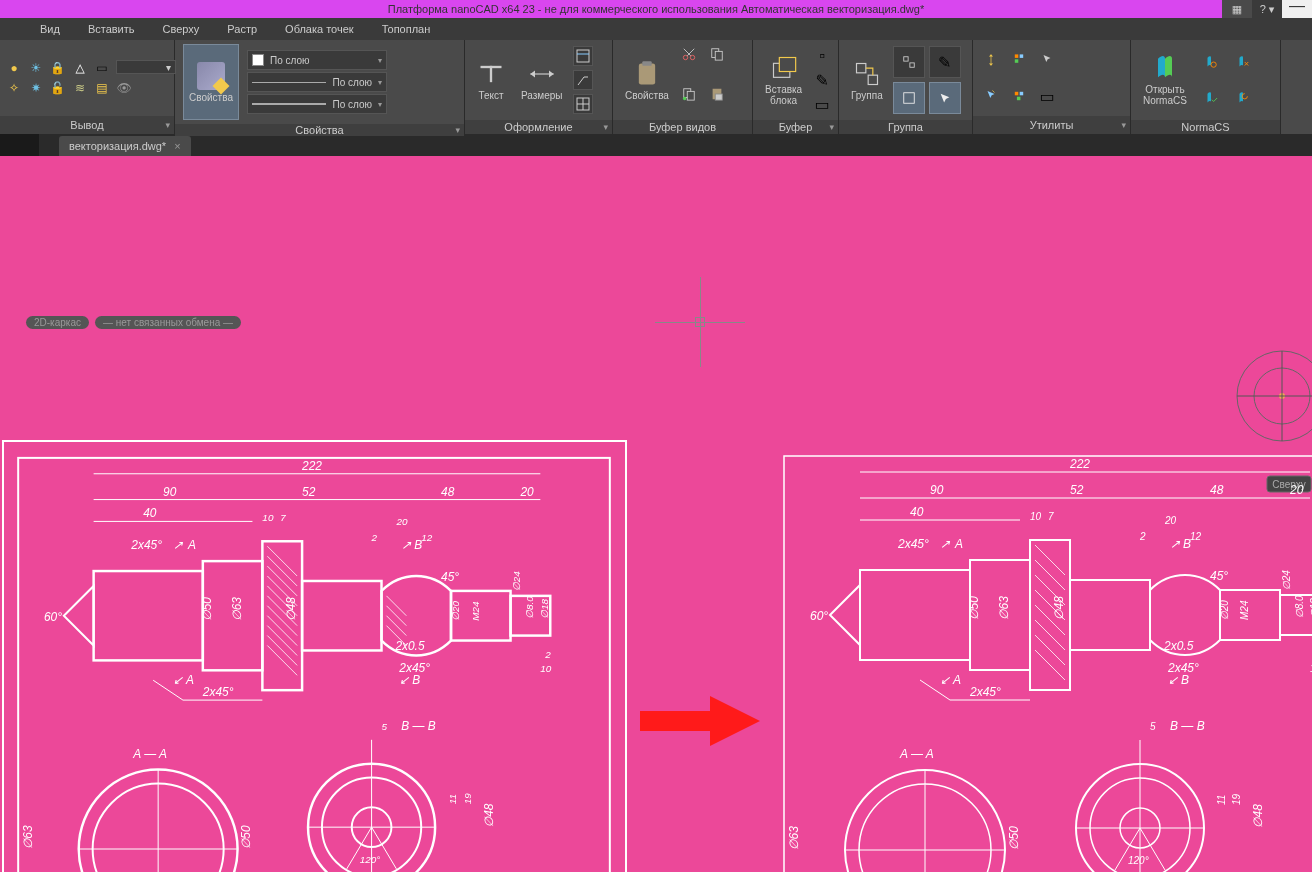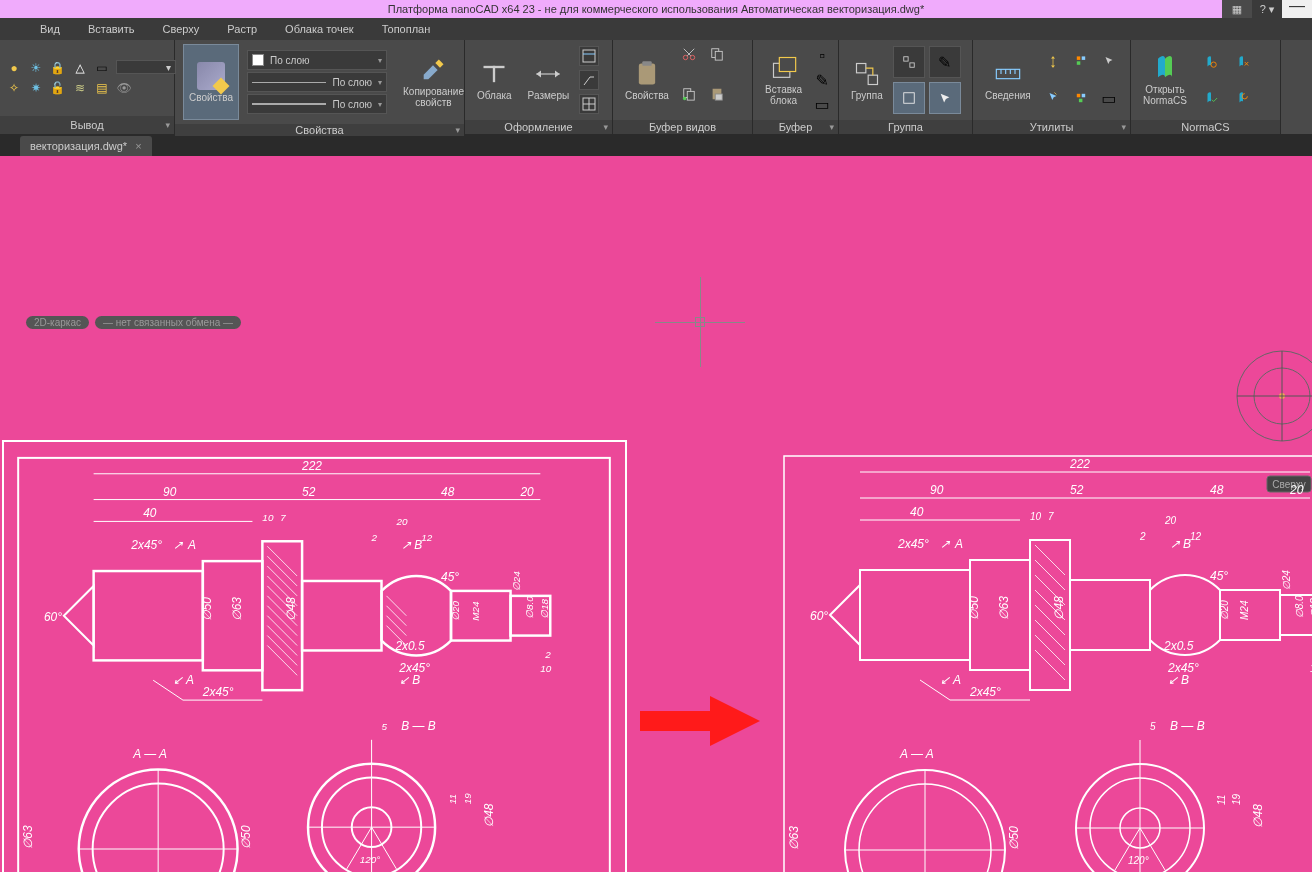--- a/index.html
+++ b/index.html
@@ -1,19 +1,19 @@
 <!DOCTYPE html>
 <html><head>
 <meta charset="utf-8">
 <style>
 * { margin:0; padding:0; box-sizing:border-box; font-family:"Segoe UI",Tahoma,sans-serif; user-select:none; }
 body { width:1312px; height:872px; background:#1a1a1a; overflow:hidden; position:relative; }
 
 
-.titlebar { height:18px; background:#f0abfc; display:flex; align-items:center; justify-content:center; position:relative; font-size:11px; color:#333; }
+.titlebar { height:18px; background:#d946ef; display:flex; align-items:center; justify-content:center; position:relative; font-size:11px; color:#333; }
 .titlebar-right { position:absolute; right:0; top:0; height:18px; display:flex; align-items:center; }
 .titlebar-btn { width:30px; height:18px; display:flex; align-items:center; justify-content:center; color:#ccc; font-size:11px; background:#3a3a3a; }
 .titlebar-btn.grid { background:#4a4a4a; }
 .titlebar-btn.help { background:#3a3a3a; }
 .titlebar-btn.min { background:#f0f0f0; color:#333; font-size:16px; padding-bottom:6px; }
 
 
 .menubar { height:22px; background:#3a3a3a; display:flex; align-items:center; padding-left:40px; gap:28px; }
 .menuitem { color:#ccc; font-size:11px; cursor:pointer; }
 
@@ -52,21 +52,21 @@
 .bigbtn .ico { width:28px; height:28px; display:flex; align-items:center; justify-content:center; }
 .bigbtn .lbl { color:#ccc; font-size:10px; text-align:center; line-height:1.1; white-space:pre-line; }
 .bigbtn.active { background:#5a6a7a; border:1px solid #7a8a9a; }
 
 
 .icogrid { display:grid; gap:4px; padding:2px; }
 .cell { width:20px; height:20px; background:#3a3a3a; display:flex; align-items:center; justify-content:center; border:1px solid #555; }
 .cell svg { width:14px; height:14px; }
 
 
-.tabrow { height:22px; background:#2a2a2a; display:flex; align-items:flex-end; padding-left:20px; }
+.tabrow { height:22px; background:#2a2a2a; display:flex; align-items:flex-end; padding-left:20px;margin-left:39px; }
 .tab { height:20px; background:#4a4a4a; color:#ccc; font-size:11px; padding:2px 10px; display:flex; align-items:center; gap:8px; border-radius:3px 3px 0 0; }
 .tab .x { color:#999; font-size:11px; cursor:pointer; }
 
 
 .badges { position:absolute; top:160px; left:26px; display:flex; gap:6px; }
 .badge { background:#555; color:#999; font-size:10px; padding:1px 8px; border-radius:9px; }
 
 
 .canvas { position:absolute; top:156px; left:0; right:0; bottom:0; background:#ec4899; overflow:hidden; }
 
@@ -162,47 +162,37 @@
             <span class="line"></span>
             <span>По слою</span>
             <span class="dd">▾</span>
           </div>
         <div class="prop-row">
             <span class="line" style="height:2px"></span>
             <span>По слою</span>
             <span class="dd">▾</span>
           </div>
       </div>
-      <div class="bigbtn">
-        <div class="ico">
-            <svg viewBox="0 0 24 24">
-              <path d="M4 16l8-8 4 4-8 8H4v-4z" fill="#8ac"></path>
-              <path d="M14 6l4 4 3-3-4-4z" fill="#f2c94c"></path>
-            </svg>
-          </div>
-        <div class="lbl">Копирование
-свойств</div>
-      </div>
     </div>
     <div class="panel-title">
         <span>Свойства</span>
         <span class="expand">▾</span>
       </div>
   </div>
 
   <div class="panel" style="width:148px">
     <div class="panel-body">
       <div class="bigbtn">
         <div class="ico">
             <svg viewBox="0 0 24 24">
               <rect x="3" y="5" width="18" height="2" fill="#ccc"></rect>
               <rect x="11" y="5" width="2" height="14" fill="#ccc"></rect>
             </svg>
           </div>
-        <div class="lbl">Облака</div>
+        <div class="lbl">Текст</div>
       </div>
       <div class="bigbtn">
         <div class="ico">
             <svg viewBox="0 0 24 24">
               <line x1="2" y1="12" x2="22" y2="12" stroke="#ccc"></line>
               <path d="M2 12l4-3v6zM22 12l-4-3v6z" fill="#ccc"></path>
             </svg>
           </div>
         <div class="lbl">Размеры</div>
       </div>
@@ -334,32 +324,20 @@
           </div>
       </div>
     </div>
     <div class="panel-title">
         <span>Группа</span>
       </div>
   </div>
 
   <div class="panel" style="width:158px">
     <div class="panel-body">
-      <div class="bigbtn">
-        <div class="ico">
-            <svg viewBox="0 0 24 24">
-              <rect x="2" y="8" width="20" height="8" fill="none" stroke="#8cf"></rect>
-              <line x1="6" y1="8" x2="6" y2="12" stroke="#8cf"></line>
-              <line x1="10" y1="8" x2="10" y2="12" stroke="#8cf"></line>
-              <line x1="14" y1="8" x2="14" y2="12" stroke="#8cf"></line>
-              <line x1="18" y1="8" x2="18" y2="12" stroke="#8cf"></line>
-            </svg>
-          </div>
-        <div class="lbl">Сведения</div>
-      </div>
       <div class="icogrid" style="grid-template-columns:repeat(3,24px);grid-template-rows:repeat(2,32px);gap:4px">
         <div class="cell" style="border:none;background:none;width:24px;height:32px">
             <svg viewBox="0 0 16 20">
               <line x1="8" y1="2" x2="8" y2="18" stroke="#f2c94c"></line>
               <path d="M8 2l-3 3h6zM8 18l-3-3h6z" fill="#f2c94c"></path>
             </svg>
           </div>
         <div class="cell" style="border:none;background:none;width:24px;height:32px">
             <svg viewBox="0 0 16 20">
               <rect x="2" y="2" width="5" height="5" fill="#f80"></rect>

